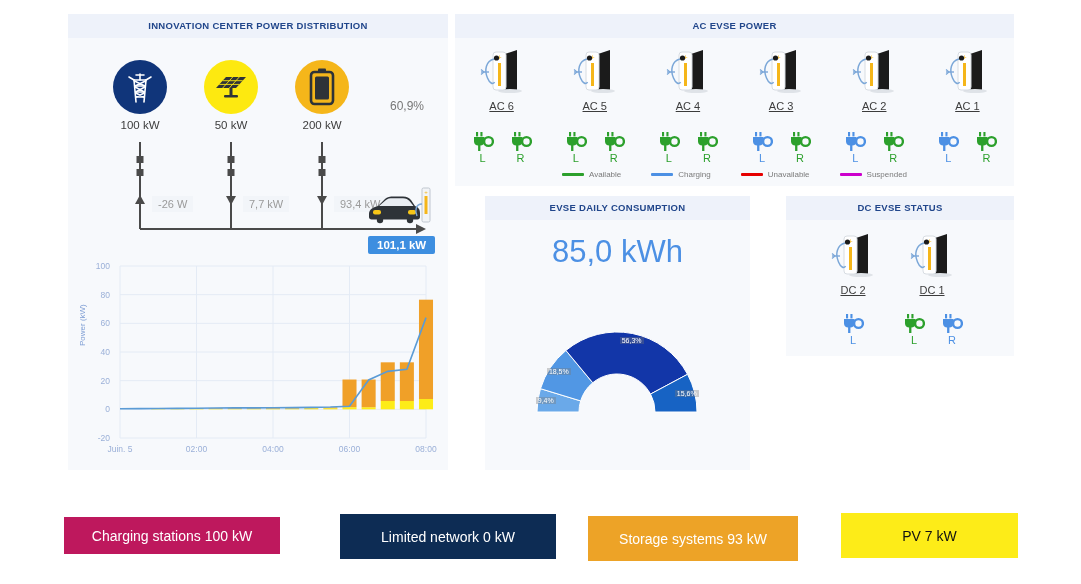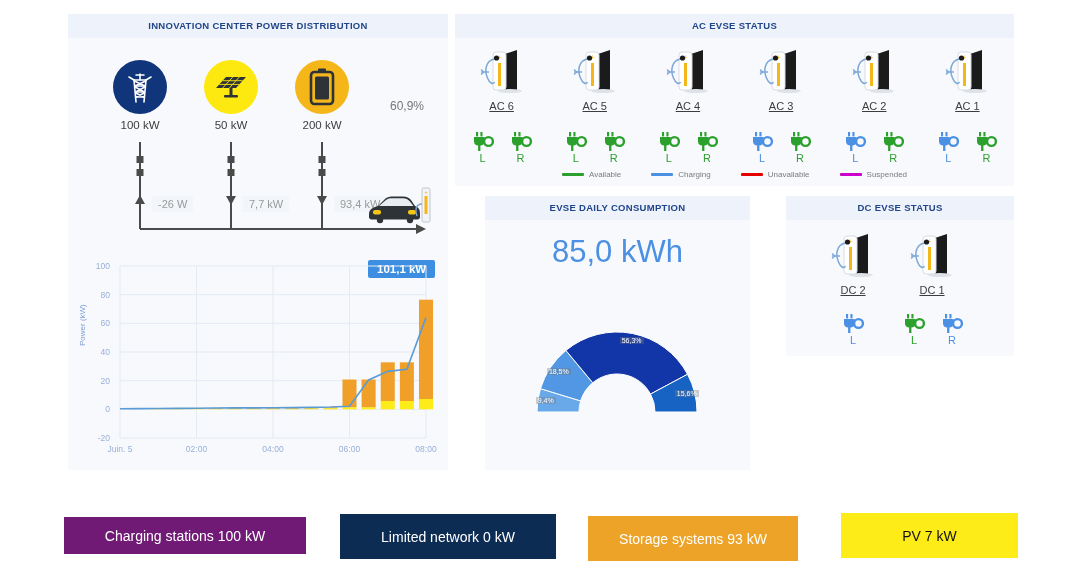--- a/index.html
+++ b/index.html
@@ -147,21 +147,21 @@
     <circle cx="15" cy="38" r="3.2" fill="#2e3338"></circle>
     <circle cx="45" cy="38" r="3.2" fill="#2e3338"></circle>
   </g>
   <g>
     <rect x="57" y="6" width="8" height="34" rx="1.5" fill="#f2f4f7" stroke="#bfc6cf" stroke-width="1"></rect>
     <rect x="59.5" y="14" width="3" height="18" fill="#f5b61a"></rect>
     <text x="61" y="12" font-size="6" fill="#f5b61a" text-anchor="middle">+</text>
     <path d="M57 22 C50 22 50 30 52 34" stroke="#7ba7d8" stroke-width="1.4" fill="none"></path>
   </g>
 </svg></div>
-        <div class="evbadge" style="left: 300px; top: 222px; margin-top: 24px;">101,1 kW</div>
+        <div class="evbadge" style="left: 300px; top: 222px;">101,1 kW</div>
       </div>
     <div id="chartbox">
         <svg width="352" height="210" style="position:absolute;left:0;top:0">
           <line x1="38" y1="180" x2="344" y2="180" stroke="#e4ebf5" stroke-width="1"></line>
           <line x1="38" y1="151.33333333333334" x2="344" y2="151.33333333333334" stroke="#e4ebf5" stroke-width="1"></line>
           <line x1="38" y1="122.66666666666669" x2="344" y2="122.66666666666669" stroke="#e4ebf5" stroke-width="1"></line>
           <line x1="38" y1="94" x2="344" y2="94" stroke="#e4ebf5" stroke-width="1"></line>
           <line x1="38" y1="65.33333333333334" x2="344" y2="65.33333333333334" stroke="#e4ebf5" stroke-width="1"></line>
           <line x1="38" y1="36.66666666666666" x2="344" y2="36.66666666666666" stroke="#e4ebf5" stroke-width="1"></line>
           <line x1="38" y1="8" x2="344" y2="8" stroke="#e4ebf5" stroke-width="1"></line>
@@ -212,21 +212,21 @@
         <div class="ytick" style="top: 8px; left: 2px;">100</div>
         <div class="xtick" style="left: 38px; top: 186px;">Juin. 5</div>
         <div class="xtick" style="left: 114.5px; top: 186px;">02:00</div>
         <div class="xtick" style="left: 191px; top: 186px;">04:00</div>
         <div class="xtick" style="left: 267.5px; top: 186px;">06:00</div>
         <div class="xtick" style="left: 344px; top: 186px;">08:00</div>
       </div>
   </div>
 
   <div class="panel" id="p-ac">
-    <div class="panel-title">AC EVSE STATUS</div>
+    <div class="panel-title">AC EVSE POWER</div>
     <div id="ac-stations">
         <div class="evse" style="left: 7.58333px; top: 32px;">
           <div style="display: flex; justify-content: center;">
             <svg width="46" height="52" viewBox="0 0 46 52">
     <path d="M26 8 L38 4 L38 44 L26 44 Z" fill="#1b1b1b"></path>
     <ellipse cx="31" cy="45" rx="12" ry="2" fill="#dfe3e8"></ellipse>
     <rect x="14" y="6" width="13" height="38" rx="3" fill="#ffffff" stroke="#d7dce2" stroke-width="1"></rect>
     <rect x="19" y="17" width="3" height="23" fill="#f5b61a"></rect>
     <text x="20.5" y="14" font-size="7" fill="#f5b61a" text-anchor="middle">+</text>
     <circle cx="17.5" cy="12" r="2.6" fill="#1b1b1b"></circle>
@@ -553,21 +553,21 @@
     <circle cx="16.5" cy="9.5" r="4.4" fill="none" stroke="#4c90e4" stroke-width="2.4"></circle>
   </svg>
           </div>
           <div class="conn-lr" style="color: rgb(76, 144, 228);">R</div>
         </div>
       </div>
   </div>
 </div>
 
 <div id="bars">
-    <div class="bar" style="left: 64px; top: 517px; width: 242px; height: 37px; background: #701a75; color: rgb(255, 255, 255);">
+    <div class="bar" style="left: 64px; top: 517px; width: 216px; height: 37px; background: #be185d; color: rgb(255, 255, 255);">
       <span>Charging stations 100 kW</span>
     </div>
     <div class="bar" style="left: 340px; top: 514px; width: 216px; height: 45px; background: rgb(13, 44, 84); color: rgb(255, 255, 255);">
       <span>Limited network 0 kW</span>
     </div>
     <div class="bar" style="left: 588px; top: 516px; width: 210px; height: 45px; background: rgb(237, 163, 39); color: rgb(255, 255, 255);">
       <span>Storage systems 93 kW</span>
     </div>
     <div class="bar" style="left: 841px; top: 513px; width: 177px; height: 45px; background: rgb(253, 236, 24); color: rgb(17, 17, 17);">
       <span>PV 7 kW</span>

